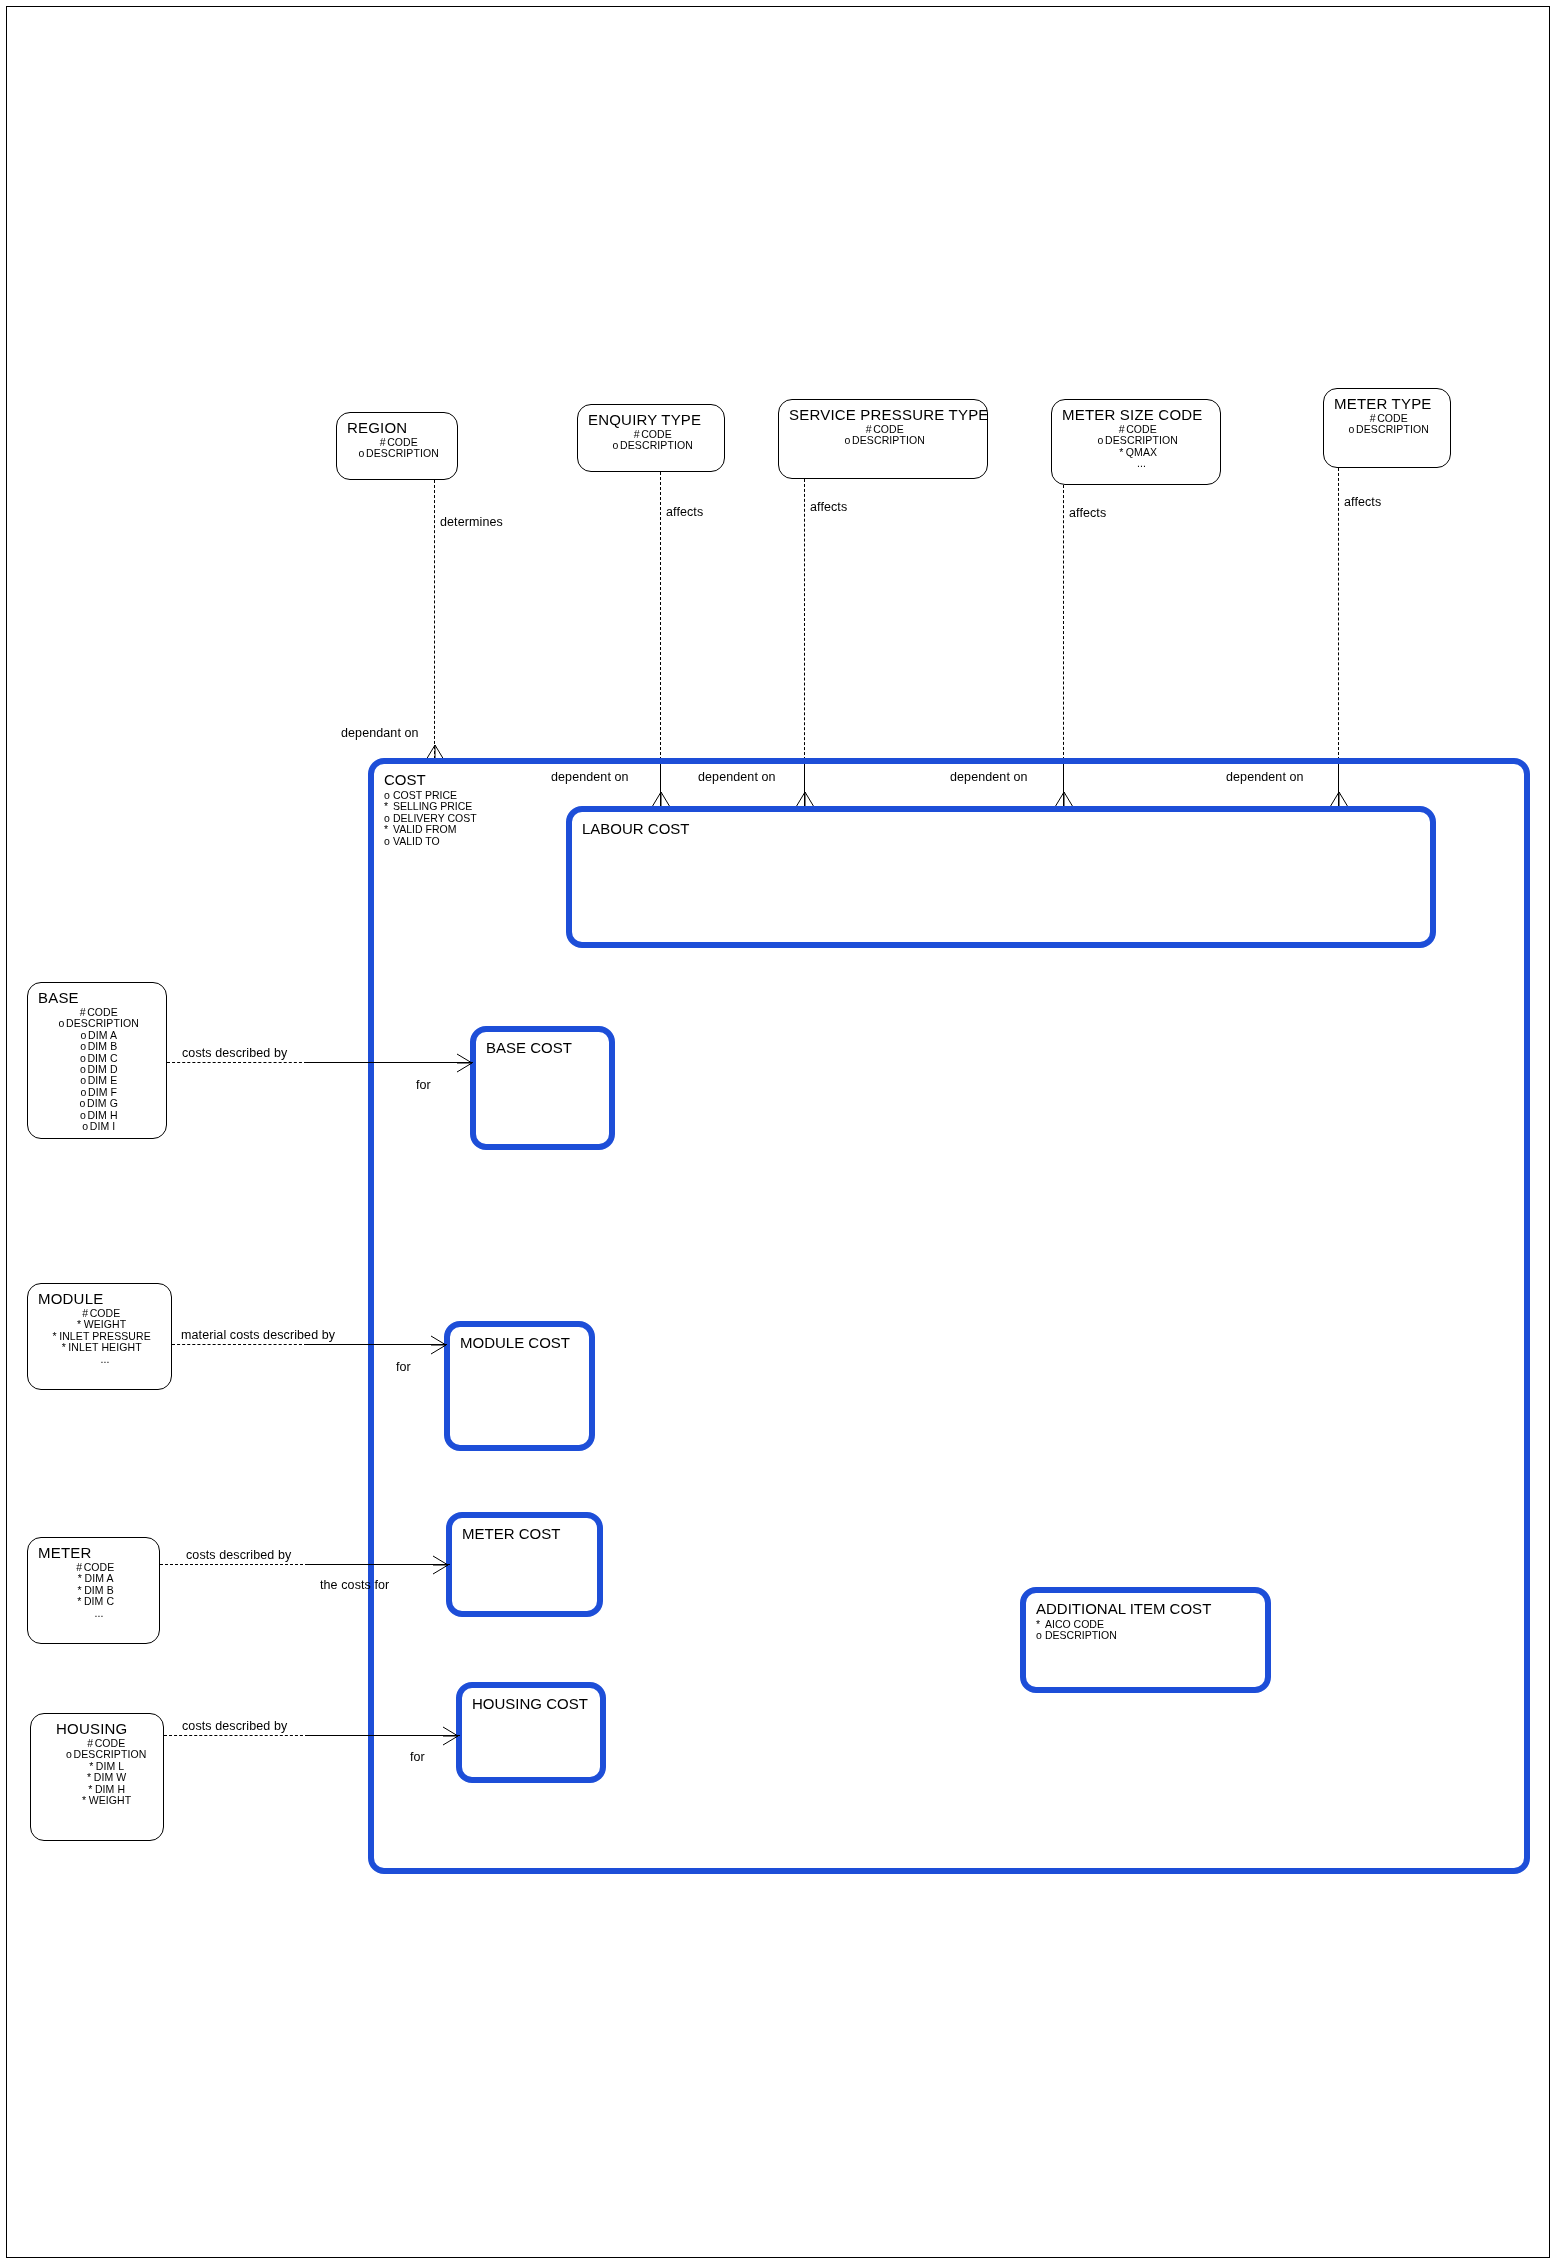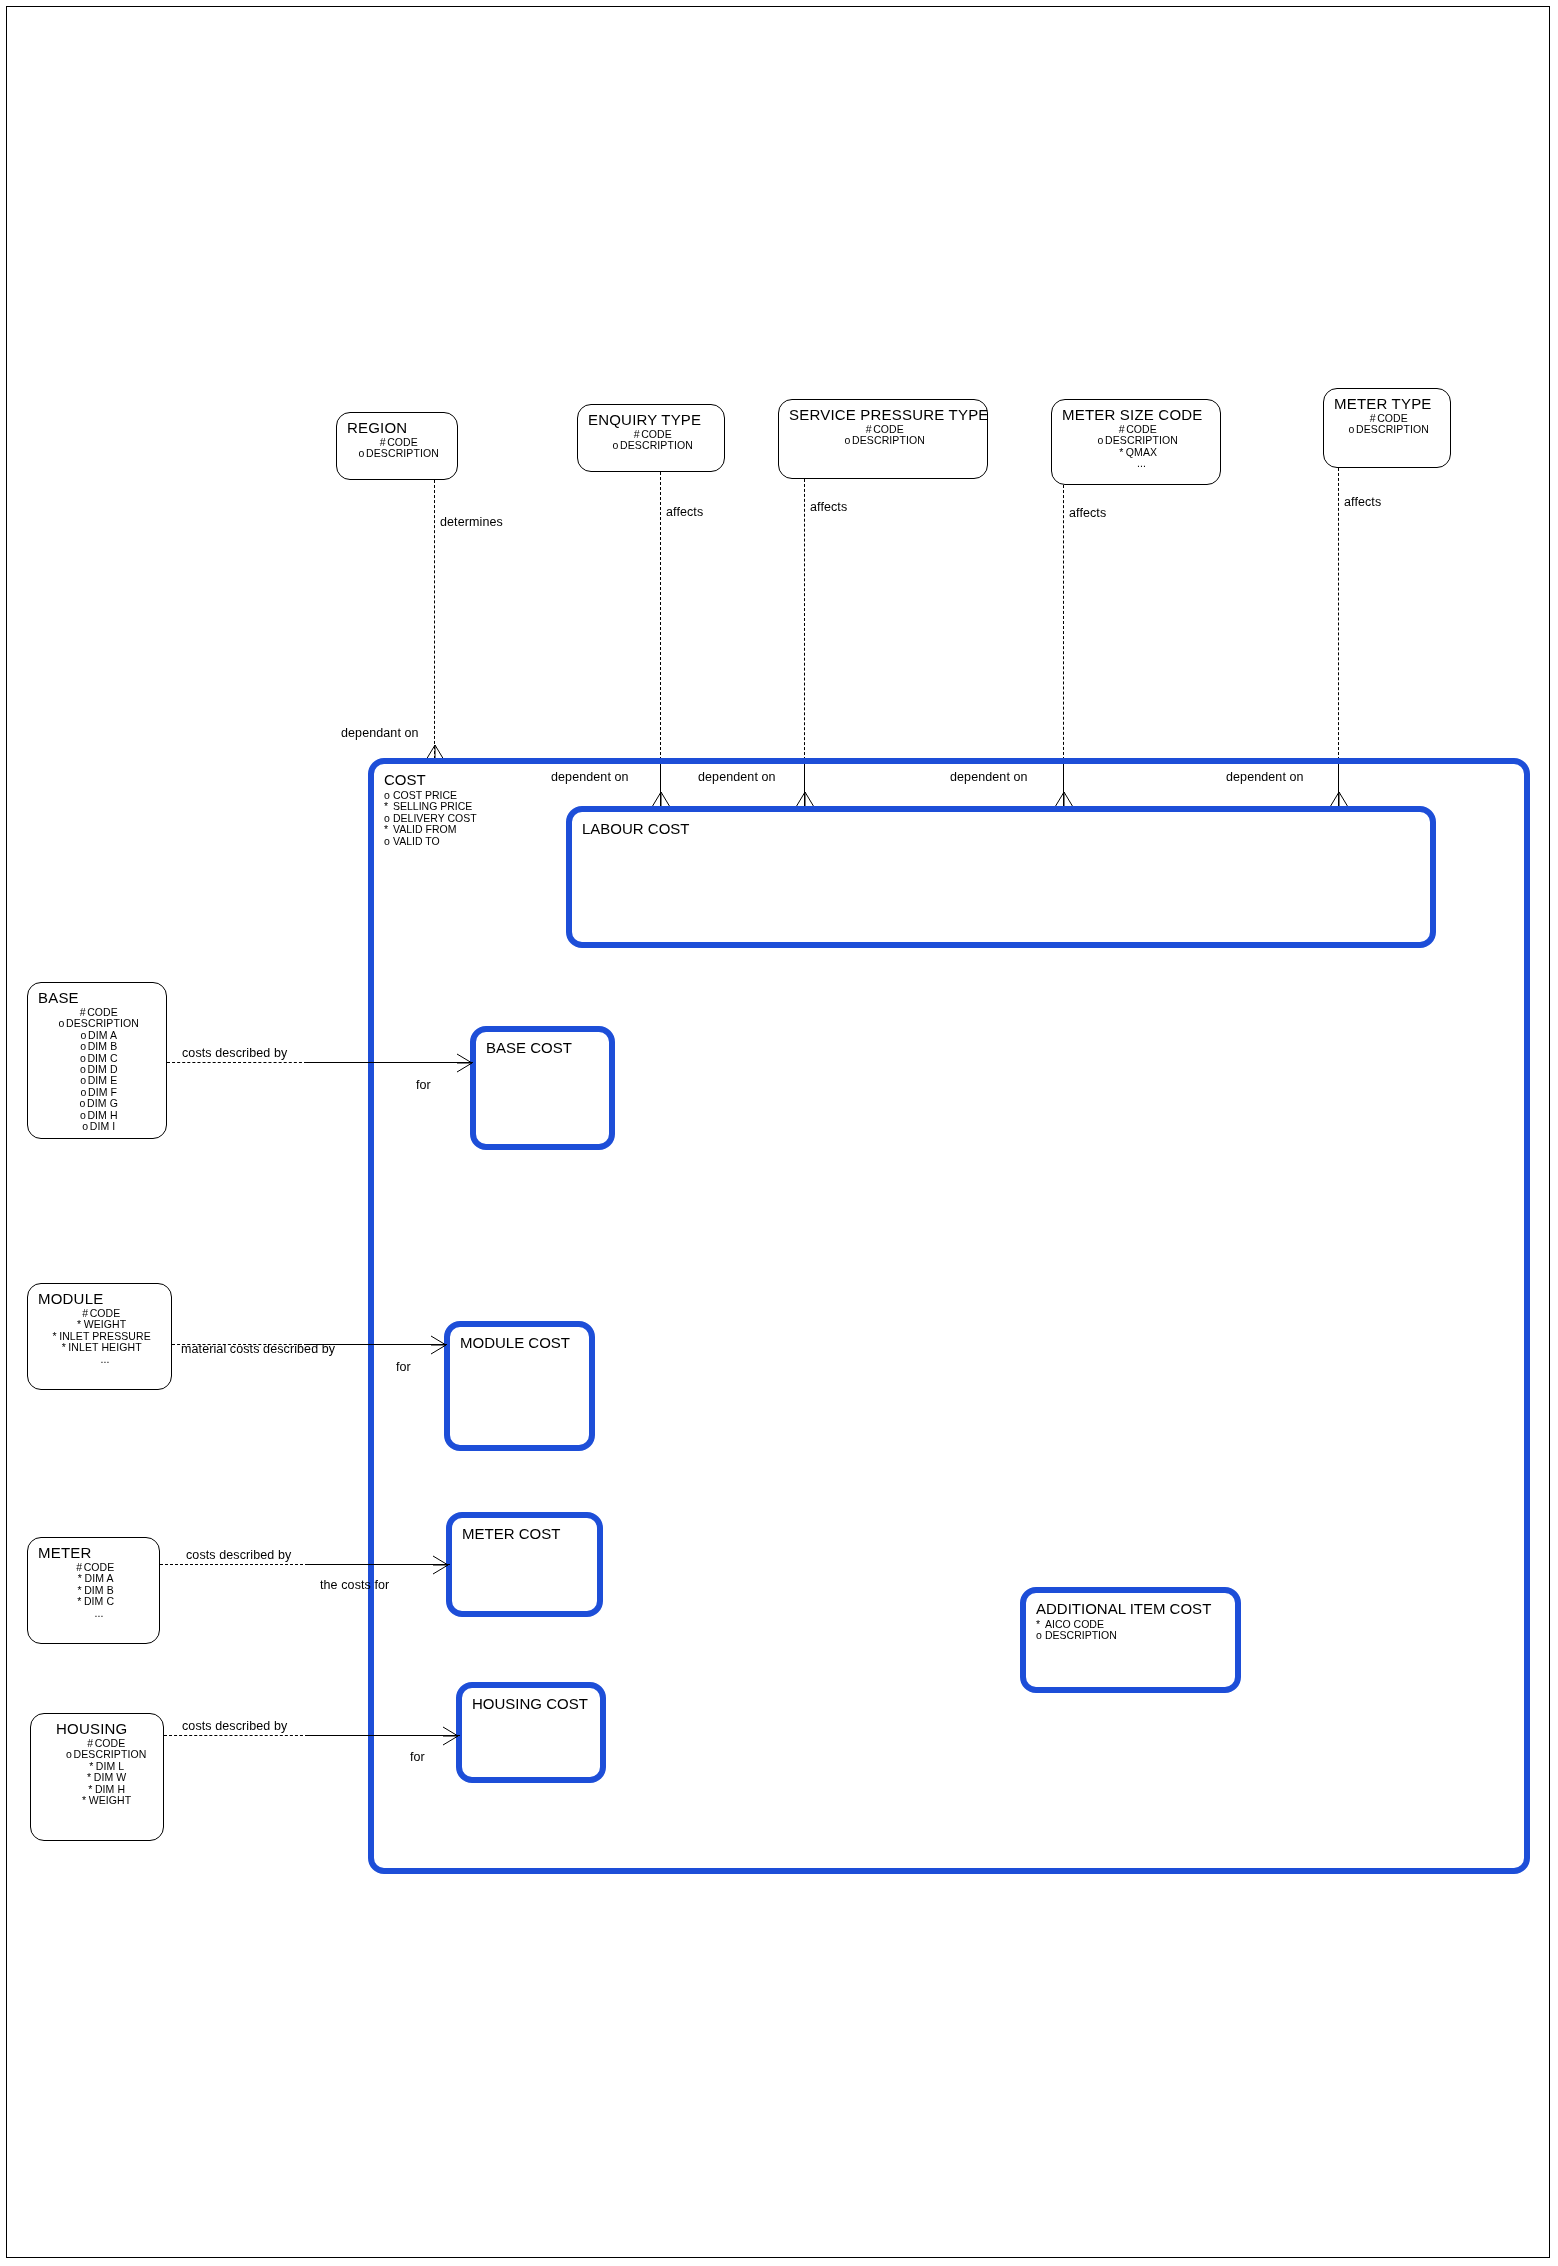--- a/index.html
+++ b/index.html
@@ -283,21 +283,21 @@
   </div>
 
   <div class="container-box" style="left:446px; top:1512px; width:157px; height:105px;">
     <div class="ename" style="left:10px; top:7px;">METER COST</div>
   </div>
 
   <div class="container-box" style="left:456px; top:1682px; width:150px; height:101px;">
     <div class="ename" style="left:10px; top:7px;">HOUSING COST</div>
   </div>
 
-  <div class="container-box" style="left:1020px; top:1587px; width:221px; height:106px;">
+  <div class="container-box" style="left:1020px; top:1587px; width:251px; height:106px;">
     <div class="ename" style="left:10px; top:7px;">ADDITIONAL ITEM COST</div>
     <div class="attrs" style="left:10px; top:26px;">
       <div class="attr"><span class="mark">*</span><span>AICO CODE</span></div>
       <div class="attr"><span class="mark">o</span><span>DESCRIPTION</span></div>
     </div>
   </div>
 
   <div class="hline-dashed" style="left:167px; top:1062px; width:140px;"></div>
   <div class="hline-solid" style="left:305px; top:1062px; width:168px;"></div>
   <svg class="crow" style="left:453px; top:1052px; width:20px; height:22px;">
@@ -318,21 +318,21 @@
 
   <div class="hline-dashed" style="left:164px; top:1735px; width:144px;"></div>
   <div class="hline-solid" style="left:306px; top:1735px; width:154px;"></div>
   <svg class="crow" style="left:439px; top:1725px; width:20px; height:22px;">
     <path d="M19,11 L4,2 M19,11 L4,11 M19,11 L4,20" stroke="#000" fill="none" stroke-width="1"></path>
   </svg>
 
   <div class="rel-label" style="left:182px; top:1046px;">costs described by</div>
   <div class="rel-label" style="left:416px; top:1078px;">for</div>
 
-  <div class="rel-label" style="left:181px; top:1328px;margin-top:14px;">material costs described by</div>
+  <div class="rel-label" style="left:181px; top:1328px;">material costs described by</div>
   <div class="rel-label" style="left:396px; top:1360px;">for</div>
 
   <div class="rel-label" style="left:186px; top:1548px;">costs described by</div>
   <div class="rel-label" style="left:320px; top:1578px;">the costs for</div>
 
   <div class="rel-label" style="left:182px; top:1719px;">costs described by</div>
   <div class="rel-label" style="left:410px; top:1750px;">for</div>
 
 </div>
 

